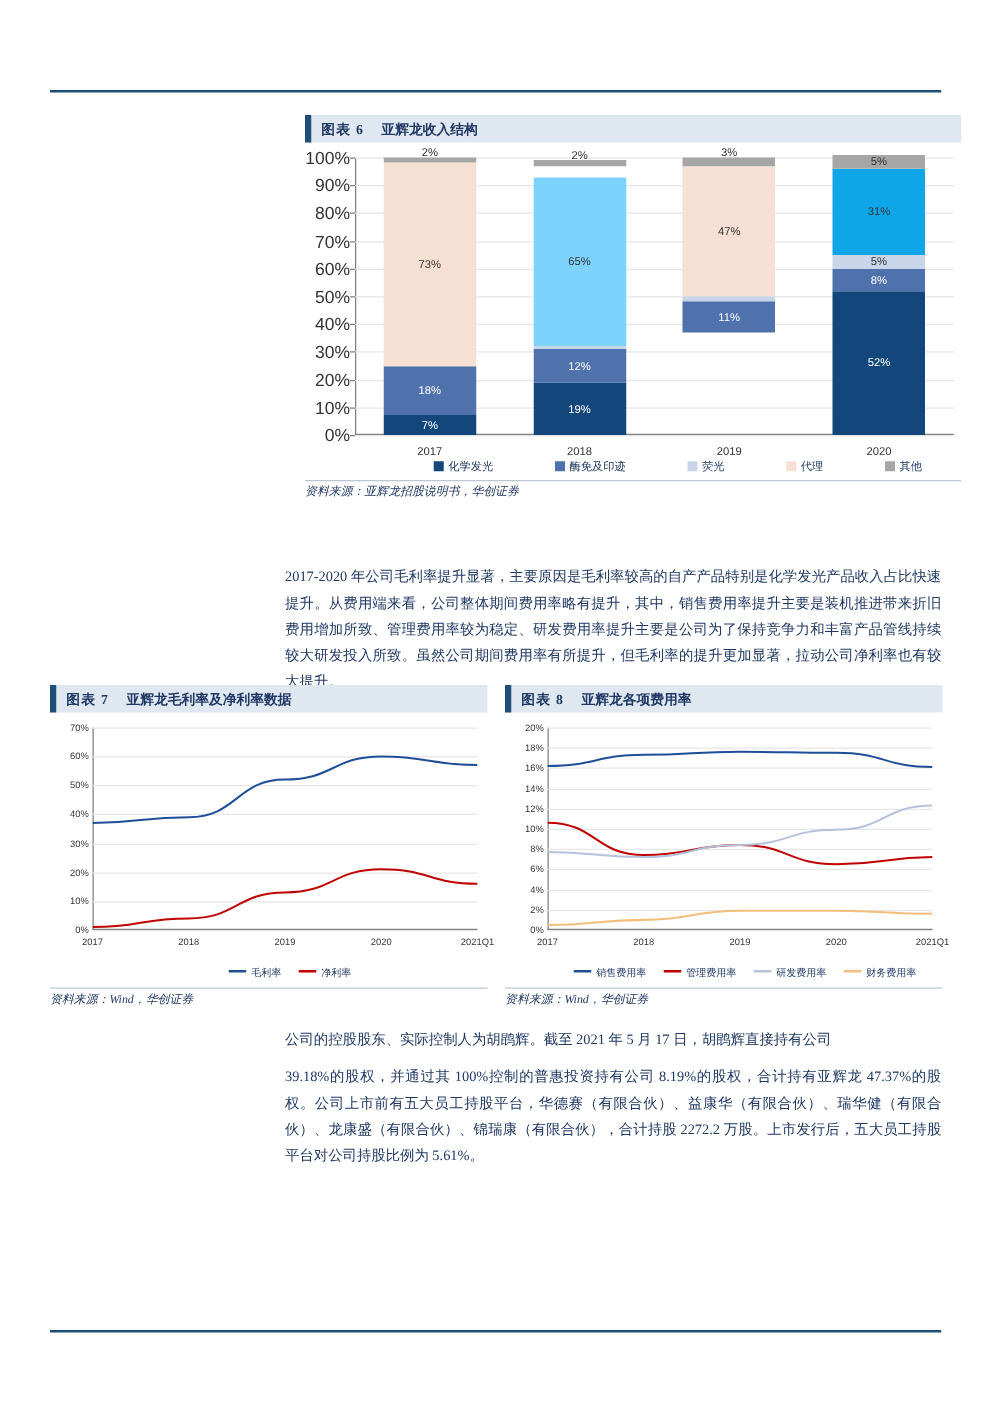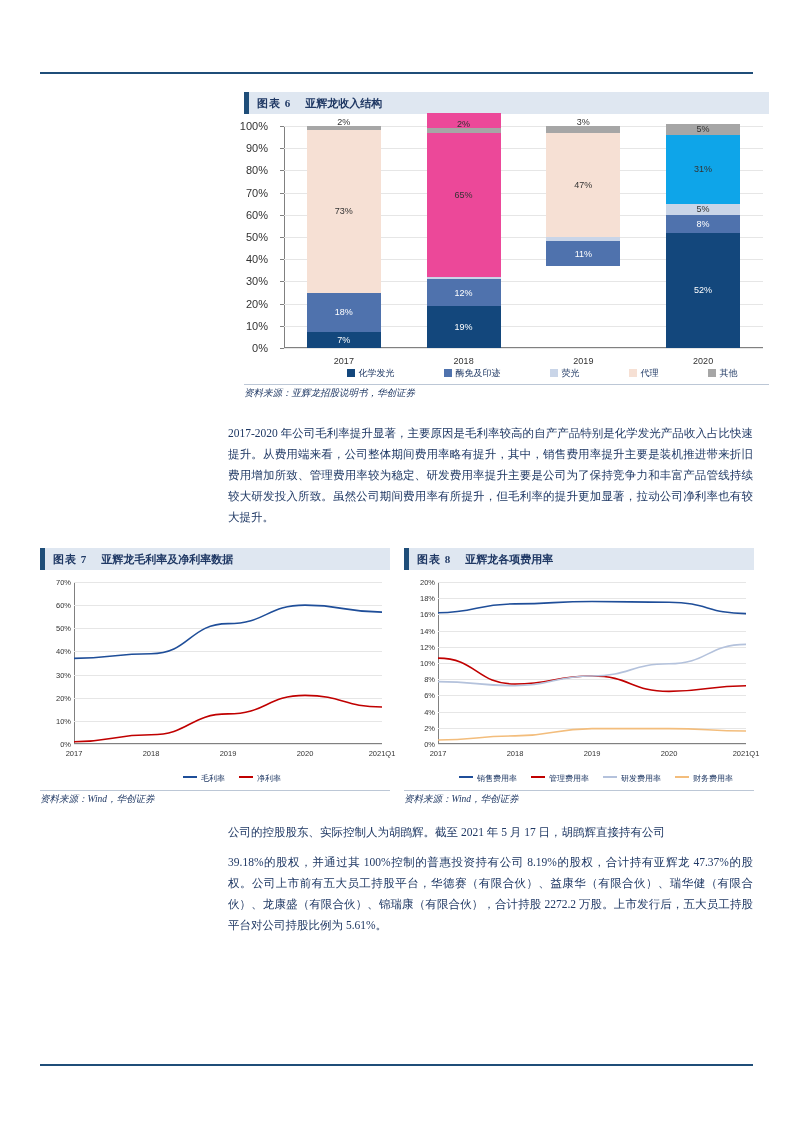--- a/index.html
+++ b/index.html
@@ -24,22 +24,22 @@
   .src{
     font-size:9.5px;color:#1f3864;font-style:italic;
     border-top:1px solid #bcc7d6;padding-top:2px;margin-top:2px;
     font-family:"Liberation Serif", serif;
   }
 
   
   #fig6{position:absolute;left:244px;top:92px;width:525px;}
   #fig6 .plot{position:relative;height:262px;margin-top:6px;}
   .axis-label{
-    position:absolute;right:100%;margin-right:16px;
-    font-size:11px;color:#333;transform:translateY(-50%);
+    position:absolute;right:100%;margin-right:4px;
+    font-size:14px;color:#333;transform:translateY(-50%);
     font-family:"Liberation Sans", sans-serif;white-space:nowrap;
   }
   .grid-area{position:absolute;left:40px;top:6px;right:6px;bottom:34px;}
   .gridline{position:absolute;left:0;right:0;height:1px;background:#e6e6e6;}
   .axis-y{position:absolute;left:0;top:0;bottom:0;width:1px;background:#808080;}
   .axis-x{position:absolute;left:0;right:0;bottom:0;height:1px;background:#808080;}
   .tick{position:absolute;left:-4px;width:4px;height:1px;background:#808080;}
   .bar-col{position:absolute;bottom:0;width:74px;}
   .seg{position:absolute;left:0;right:0;display:flex;align-items:center;justify-content:center;
        font-size:9px;color:#fff;font-family:"Liberation Sans", sans-serif;}
@@ -51,21 +51,21 @@
     font-size:9px;color:#1f3864;font-family:"Liberation Sans", sans-serif;
   }
   .legend span.sw{display:inline-block;width:8px;height:8px;margin-right:4px;vertical-align:-1px;}
   .legend .it{white-space:nowrap;padding-left:31px;}
 
   
   .para{
     position:absolute;font-size:11.5px;color:#1f3864;line-height:21px;
     text-align:justify;font-family:"Liberation Serif", serif;
   }
-  #para1{left:228px;top:423px;width:525px;}
+  #para1{left:228px;top:452px;width:525px;}
   #para2{left:228px;top:822px;width:525px;}
   #para3{left:228px;top:852px;width:525px;}
 
   
   #fig7{position:absolute;left:40px;top:548px;width:350px;}
   #fig8{position:absolute;left:404px;top:548px;width:350px;}
   .linechart{position:relative;height:212px;margin-top:6px;}
   .lc-area{position:absolute;left:34px;top:6px;right:8px;bottom:44px;}
   .lc-lbl{
     position:absolute;right:100%;margin-right:3px;font-size:7.5px;color:#333;
@@ -150,21 +150,21 @@
         <div class="bar-col" style="left: 142.625px; height: 222px;">
           <div class="seg" style="bottom: 0px; height: 42.18px; background: rgb(19, 71, 124);">
             <span>19%</span>
           </div>
           <div class="seg" style="bottom: 42.18px; height: 26.64px; background: rgb(79, 114, 173);">
             <span>12%</span>
           </div>
           <div class="seg dark" style="bottom: 68.82px; height: 2.22px; background: rgb(201, 213, 232);">
             <span style="position: absolute; left: 50%; transform: translate(-50%, -50%); top: -4px; color: rgb(51, 51, 51);">1%</span>
           </div>
-          <div class="seg dark" style="bottom: 71.04px; height: 164px; background: #ec4899; text-align: right;">
+          <div class="seg dark" style="bottom: 71.04px; height: 135px; background: #7dd3fc; text-align: right;">
             <span>65%</span>
           </div>
           <div class="seg dark" style="bottom: 215.34px; height: 4.44px; background: rgb(166, 166, 166);">
             <span style="position: absolute; left: 50%; transform: translate(-50%, -50%); top: -4px; color: rgb(51, 51, 51);">2%</span>
           </div>
           <div class="xcat">2018</div>
         </div>
         <div class="bar-col" style="left: 262.375px; height: 222px;">
           <div class="seg" style="bottom: 82.14px; height: 24.42px; background: rgb(79, 114, 173);">
             <span>11%</span>

